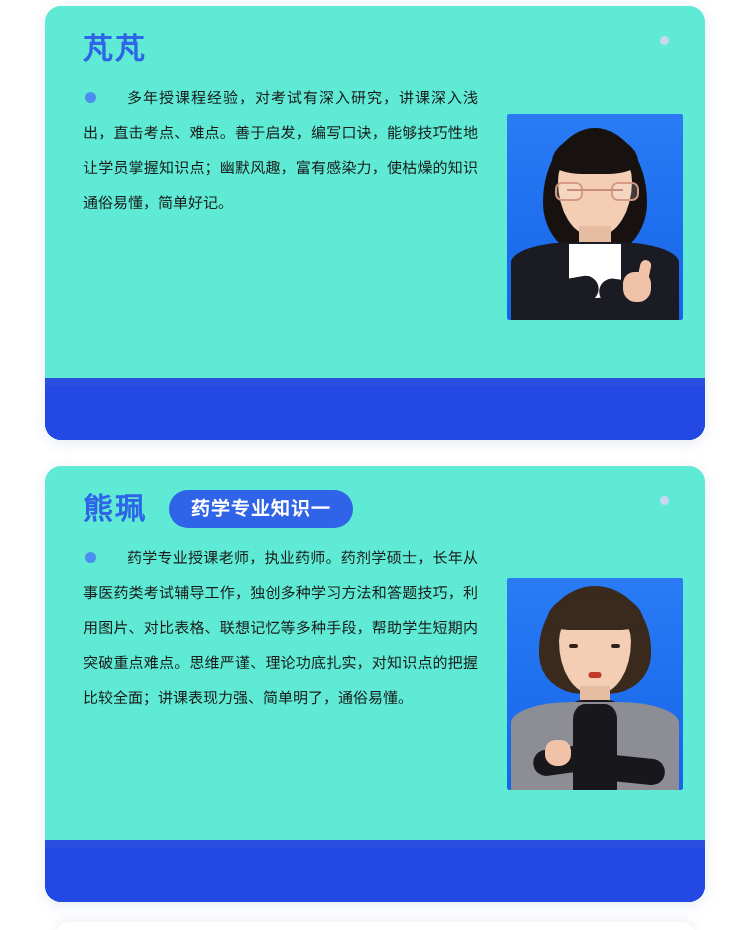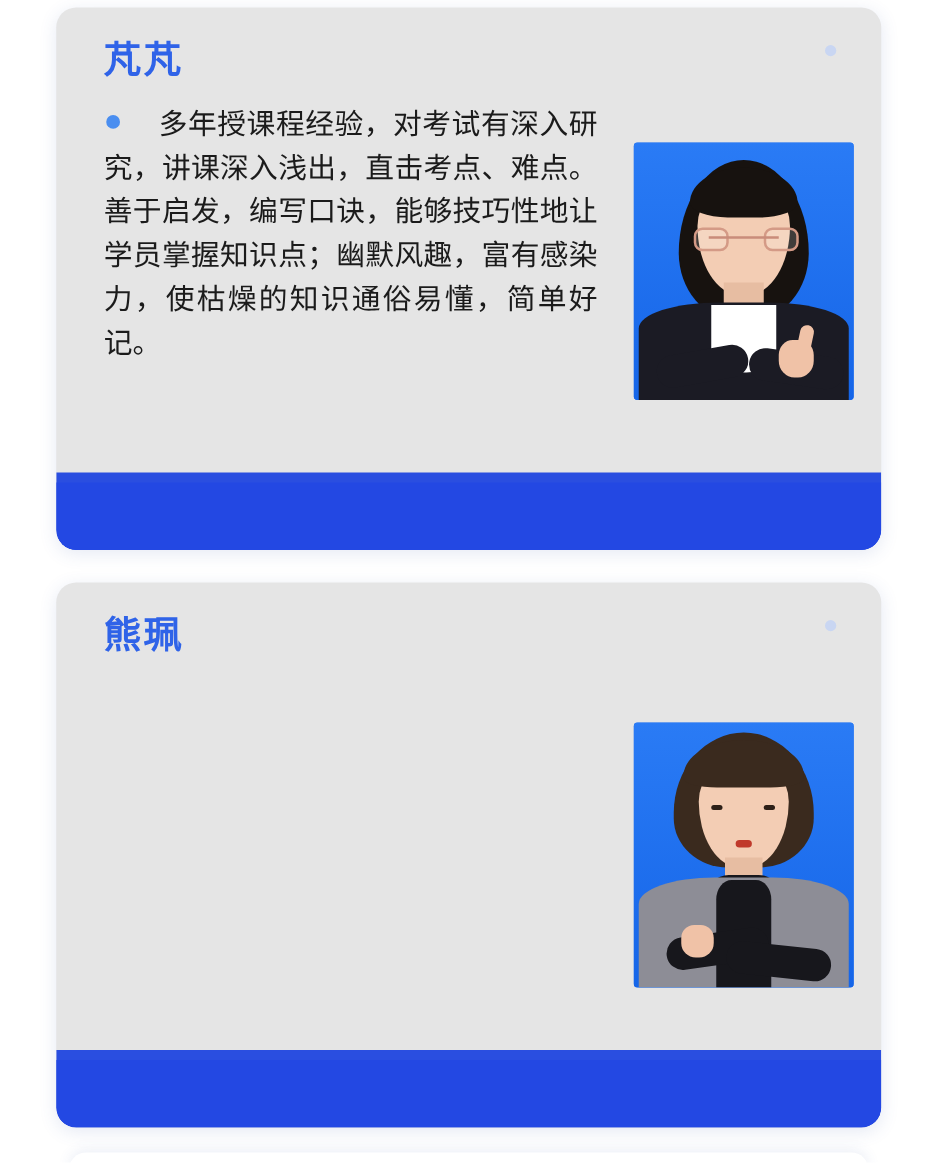--- a/index.html
+++ b/index.html
@@ -22,21 +22,21 @@
     box-sizing: border-box;
     padding: 0 45px;
   }
 
   
   .teacher-card {
     position: relative;
     width: 660px;
     margin: 0 auto;
     border-radius: 16px;
-    background: #e5e5e5;
+    background: #5eead4;
     box-shadow: 0 3px 14px rgba(60, 90, 170, 0.13);
     overflow: hidden;
   }
 
   .card-1 { margin-top: 6px; height: 434px; }
   .card-2 { margin-top: 26px; height: 436px; }
 
   
   .card-decor-dot {
     position: absolute;
@@ -98,22 +98,22 @@
     position: absolute;
     left: 2px;
     top: 10px;
     width: 11px;
     height: 11px;
     border-radius: 50%;
     background: #4a8ef0;
   }
 
   .desc-text {
-    font-family: Liberation Serif, serif;
-    font-size: 23px;
+    font-family: Liberation Mono, monospace;
+    font-size: 15px;
     line-height: 35px;
     color: #1b1b1b;
     text-align: justify;
     text-indent: 44px;
     letter-spacing: 0px;
   }
 
   
   .portrait {
     position: absolute;
@@ -326,22 +326,27 @@
       </div>
     </div>
   </div>
 
   <div class="teacher-card card-2">
     <div class="card-decor-dot"></div>
     <div class="card-body">
 
       <div class="card-header">
         <div class="teacher-name">熊珮</div>
-      </div>
-
+        <div class="subject-pill">药学专业知识一</div>
+      </div>
+
+      <div class="desc-wrap">
+        <span class="bullet"></span>
+        <div class="desc-text">药学专业授课老师，执业药师。药剂学硕士，长年从事医药类考试辅导工作，独创多种学习方法和答题技巧，利用图片、对比表格、联想记忆等多种手段，帮助学生短期内突破重点难点。思维严谨、理论功底扎实，对知识点的把握比较全面；讲课表现力强、简单明了，通俗易懂。</div>
+      </div>
 
       <div class="portrait portrait-2">
         <div class="p-bg"></div>
         <div class="p2-hair" style="top:8px;width:112px;height:108px;"></div>
         <div class="p-face" style="top:28px;width:72px;height:88px;"></div>
         <div class="p2-hair" style="top:14px;width:96px;height:38px;border-radius:54% 54% 30% 30% / 80% 80% 20% 20%;"></div>
         <div class="p-eye" style="left:62px;top:66px;"></div>
         <div class="p-eye" style="left:104px;top:66px;"></div>
         <div class="p2-lips" style="top:94px;"></div>
         <div class="p-neck" style="top:108px;width:30px;height:22px;"></div>

